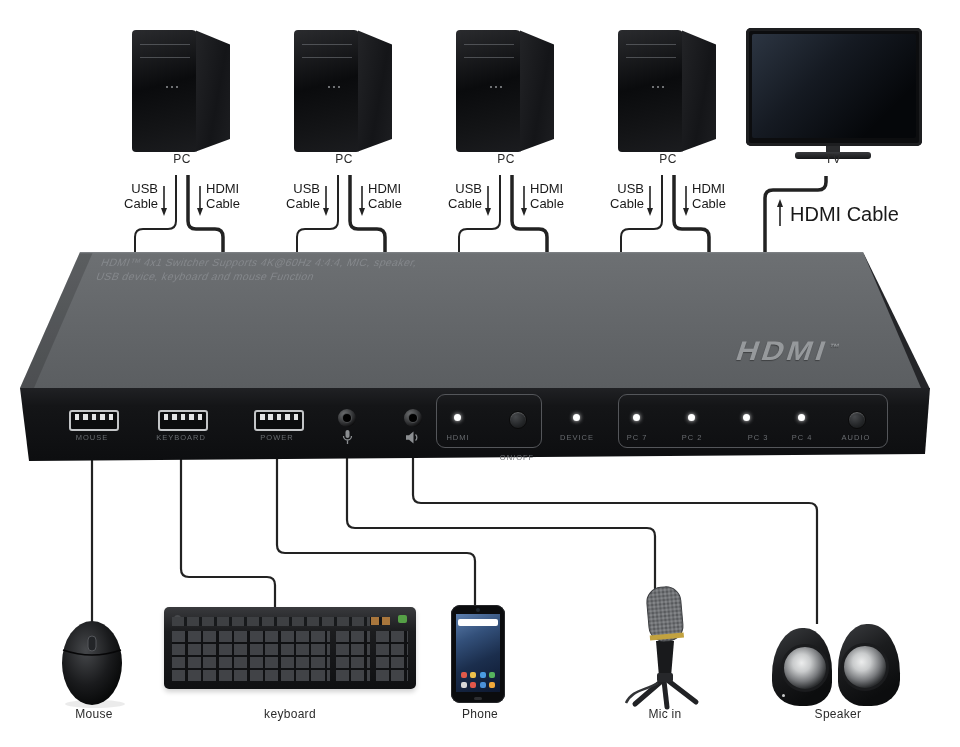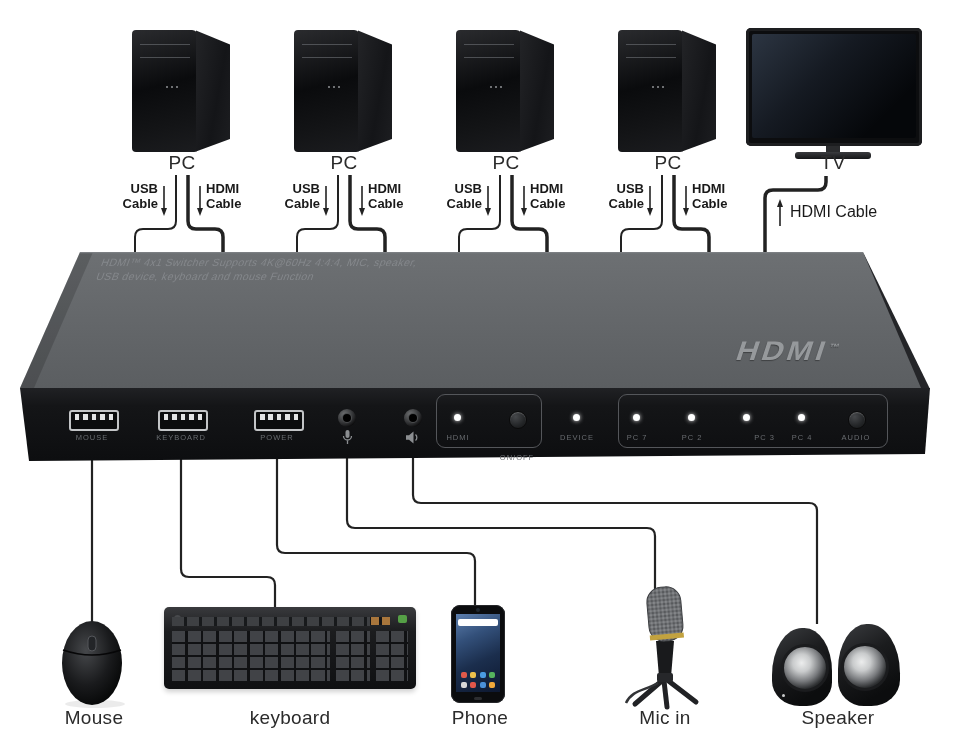--- a/index.html
+++ b/index.html
@@ -1,23 +1,23 @@
 <!DOCTYPE html>
 <html><head>
 <meta charset="utf-8">
 <style>
   html,body{margin:0;padding:0;background:#fff;}
   .canvas{position:relative;width:960px;height:747px;background:#fff;overflow:hidden;
           font-family:"Liberation Sans",sans-serif;}
   .abs{position:absolute;}
   svg{display:block;}
   
-  .big-label{font-size:19px;color:#2b2b2b;text-align:center;letter-spacing:.3px;}
-  .cable-label{font-size:13px;line-height:1.12;color:#191919;font-weight:700;}
-  .tv-cable-label{font-size:16px;color:#191919;}
+  .big-label{font-size:12px;color:#2b2b2b;text-align:center;letter-spacing:.3px;}
+  .cable-label{font-size:13px;line-height:1.12;color:#191919;font-weight:400;}
+  .tv-cable-label{font-size:20px;color:#191919;}
   
   .pc-tower{width:100px;height:126px;}
   .tower-front{position:absolute;left:0;top:2px;width:66px;height:122px;border-radius:4px 6px 4px 4px;
     background:linear-gradient(165deg,#2a2b2e 0%,#0a0b0d 45%,#131416 75%,#1b1c1f 100%);}
   .tower-side{position:absolute;left:64px;top:0;width:34px;height:126px;
     clip-path:polygon(0 2%,100% 13%,100% 88%,0 98%);
     background:linear-gradient(100deg,#232427,#141518 60%,#1d1e21);}
   .bay-line{position:absolute;left:8px;right:8px;height:1px;background:rgba(105,108,112,.65);}
   .power-dots{position:absolute;left:34px;top:56px;width:12px;height:2px;
     background:repeating-linear-gradient(90deg,#6e7073 0 2px,transparent 2px 5px);}
@@ -273,21 +273,21 @@
   <div class="abs led" style="left:573px;top:414px;"></div>
   <div class="abs panel-label" style="left:537px;top:433px;width:80px;">DEVICE</div>
 
   <div class="abs group-box" style="left:618px;top:394px;width:268px;height:52px;"></div>
   <div class="abs led" style="left:633px;top:414px;"></div>
   <div class="abs led" style="left:688px;top:414px;"></div>
   <div class="abs led" style="left:743px;top:414px;"></div>
   <div class="abs led" style="left:798px;top:414px;"></div>
   <div class="abs panel-label" style="left:597px;top:433px;">PC 7</div>
   <div class="abs panel-label" style="left:652px;top:433px;">PC 2</div>
-  <div class="abs panel-label" style="left:695px;top:433px;text-align:right;">PC 3</div>
+  <div class="abs panel-label" style="left:718px;top:433px;">PC 3</div>
   <div class="abs panel-label" style="left:762px;top:433px;">PC 4</div>
   <div class="abs push-btn" style="left:848px;top:411px;"></div>
   <div class="abs panel-label" style="left:816px;top:433px;">AUDIO</div>
 
   <svg class="abs" style="left:57px;top:608px;" width="70" height="100" viewBox="0 0 70 100">
     <defs>
       <radialGradient id="mouseG" cx="0.4" cy="0.35" r="0.75">
         <stop offset="0" stop-color="#46484b"></stop>
           <stop offset="0.55" stop-color="#1a1b1d"></stop>
         <stop offset="0.9" stop-color="#070808"></stop>

